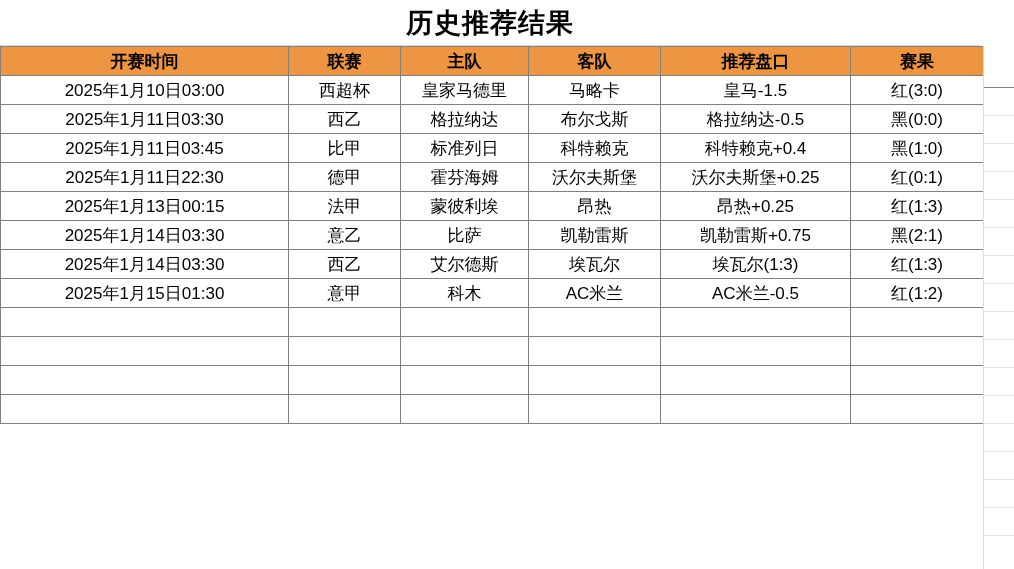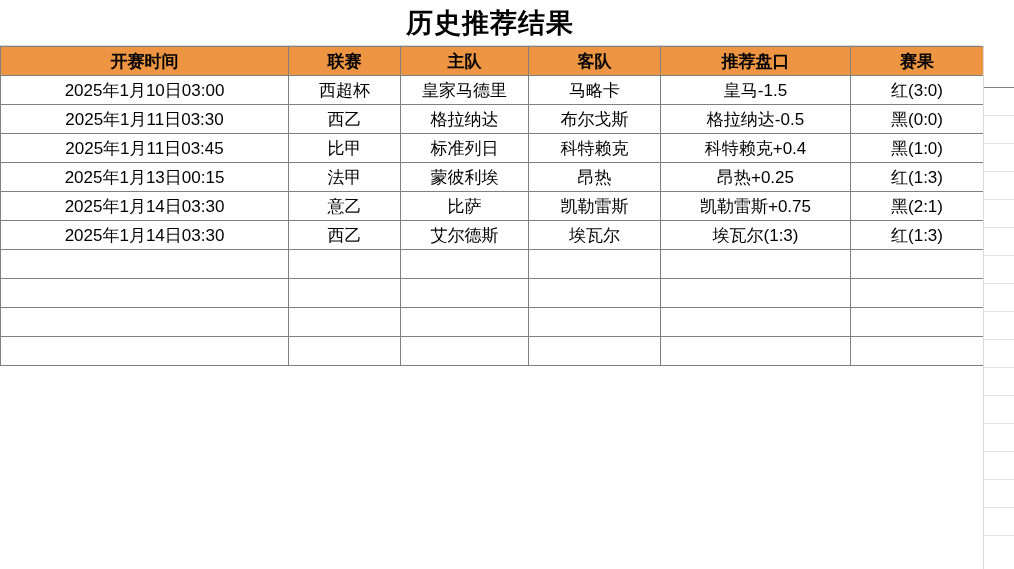--- a/index.html
+++ b/index.html
@@ -141,20 +141,28 @@
         </tr>
         <tr>
           <td>2025年1月11日03:45</td>
           <td>比甲</td>
           <td>标准列日</td>
           <td>科特赖克</td>
           <td>科特赖克+0.4</td>
           <td class="black">黑(1:0)</td>
         </tr>
         <tr>
+          <td>2025年1月11日22:30</td>
+          <td>德甲</td>
+          <td>霍芬海姆</td>
+          <td>沃尔夫斯堡</td>
+          <td>沃尔夫斯堡+0.25</td>
+          <td class="red">红(0:1)</td>
+        </tr>
+        <tr>
           <td>2025年1月13日00:15</td>
           <td>法甲</td>
           <td>蒙彼利埃</td>
           <td>昂热</td>
           <td>昂热+0.25</td>
           <td class="red">红(1:3)</td>
         </tr>
         <tr>
           <td>2025年1月14日03:30</td>
           <td>意乙</td>
@@ -164,20 +172,28 @@
           <td class="black">黑(2:1)</td>
         </tr>
         <tr>
           <td>2025年1月14日03:30</td>
           <td>西乙</td>
           <td>艾尔德斯</td>
           <td>埃瓦尔</td>
           <td>埃瓦尔(1:3)</td>
           <td class="red">红(1:3)</td>
         </tr>
+        <tr>
+          <td>2025年1月15日01:30</td>
+          <td>意甲</td>
+          <td>科木</td>
+          <td>AC米兰</td>
+          <td>AC米兰-0.5</td>
+          <td class="red">红(1:2)</td>
+        </tr>
         <tr class="empty-rows">
           <td></td>
           <td></td>
           <td></td>
           <td></td>
           <td></td>
           <td></td>
         </tr>
         <tr class="empty-rows">
           <td></td>

